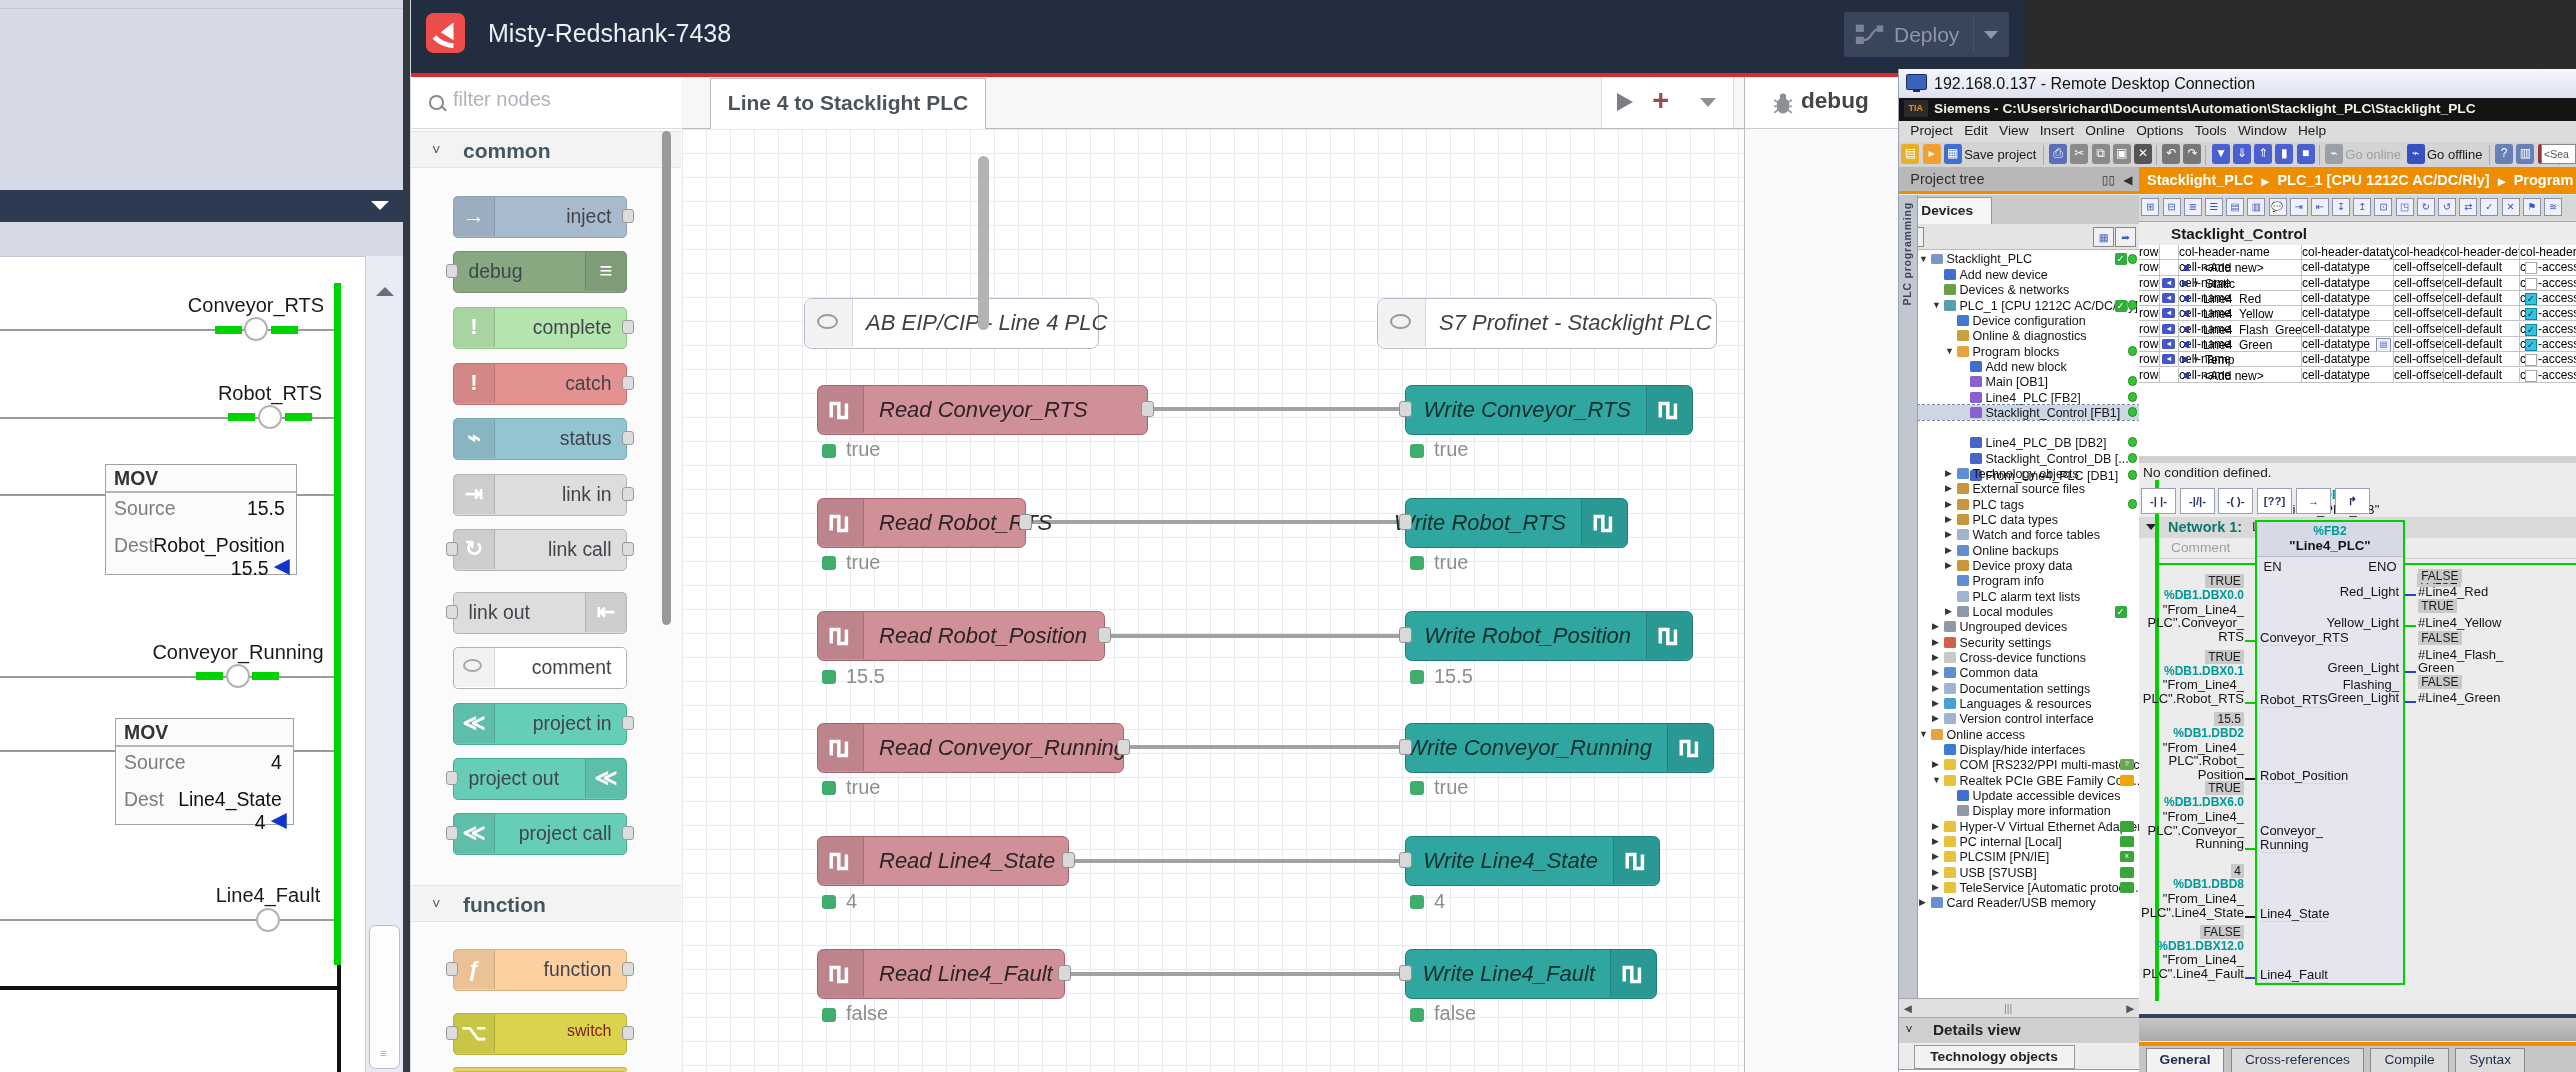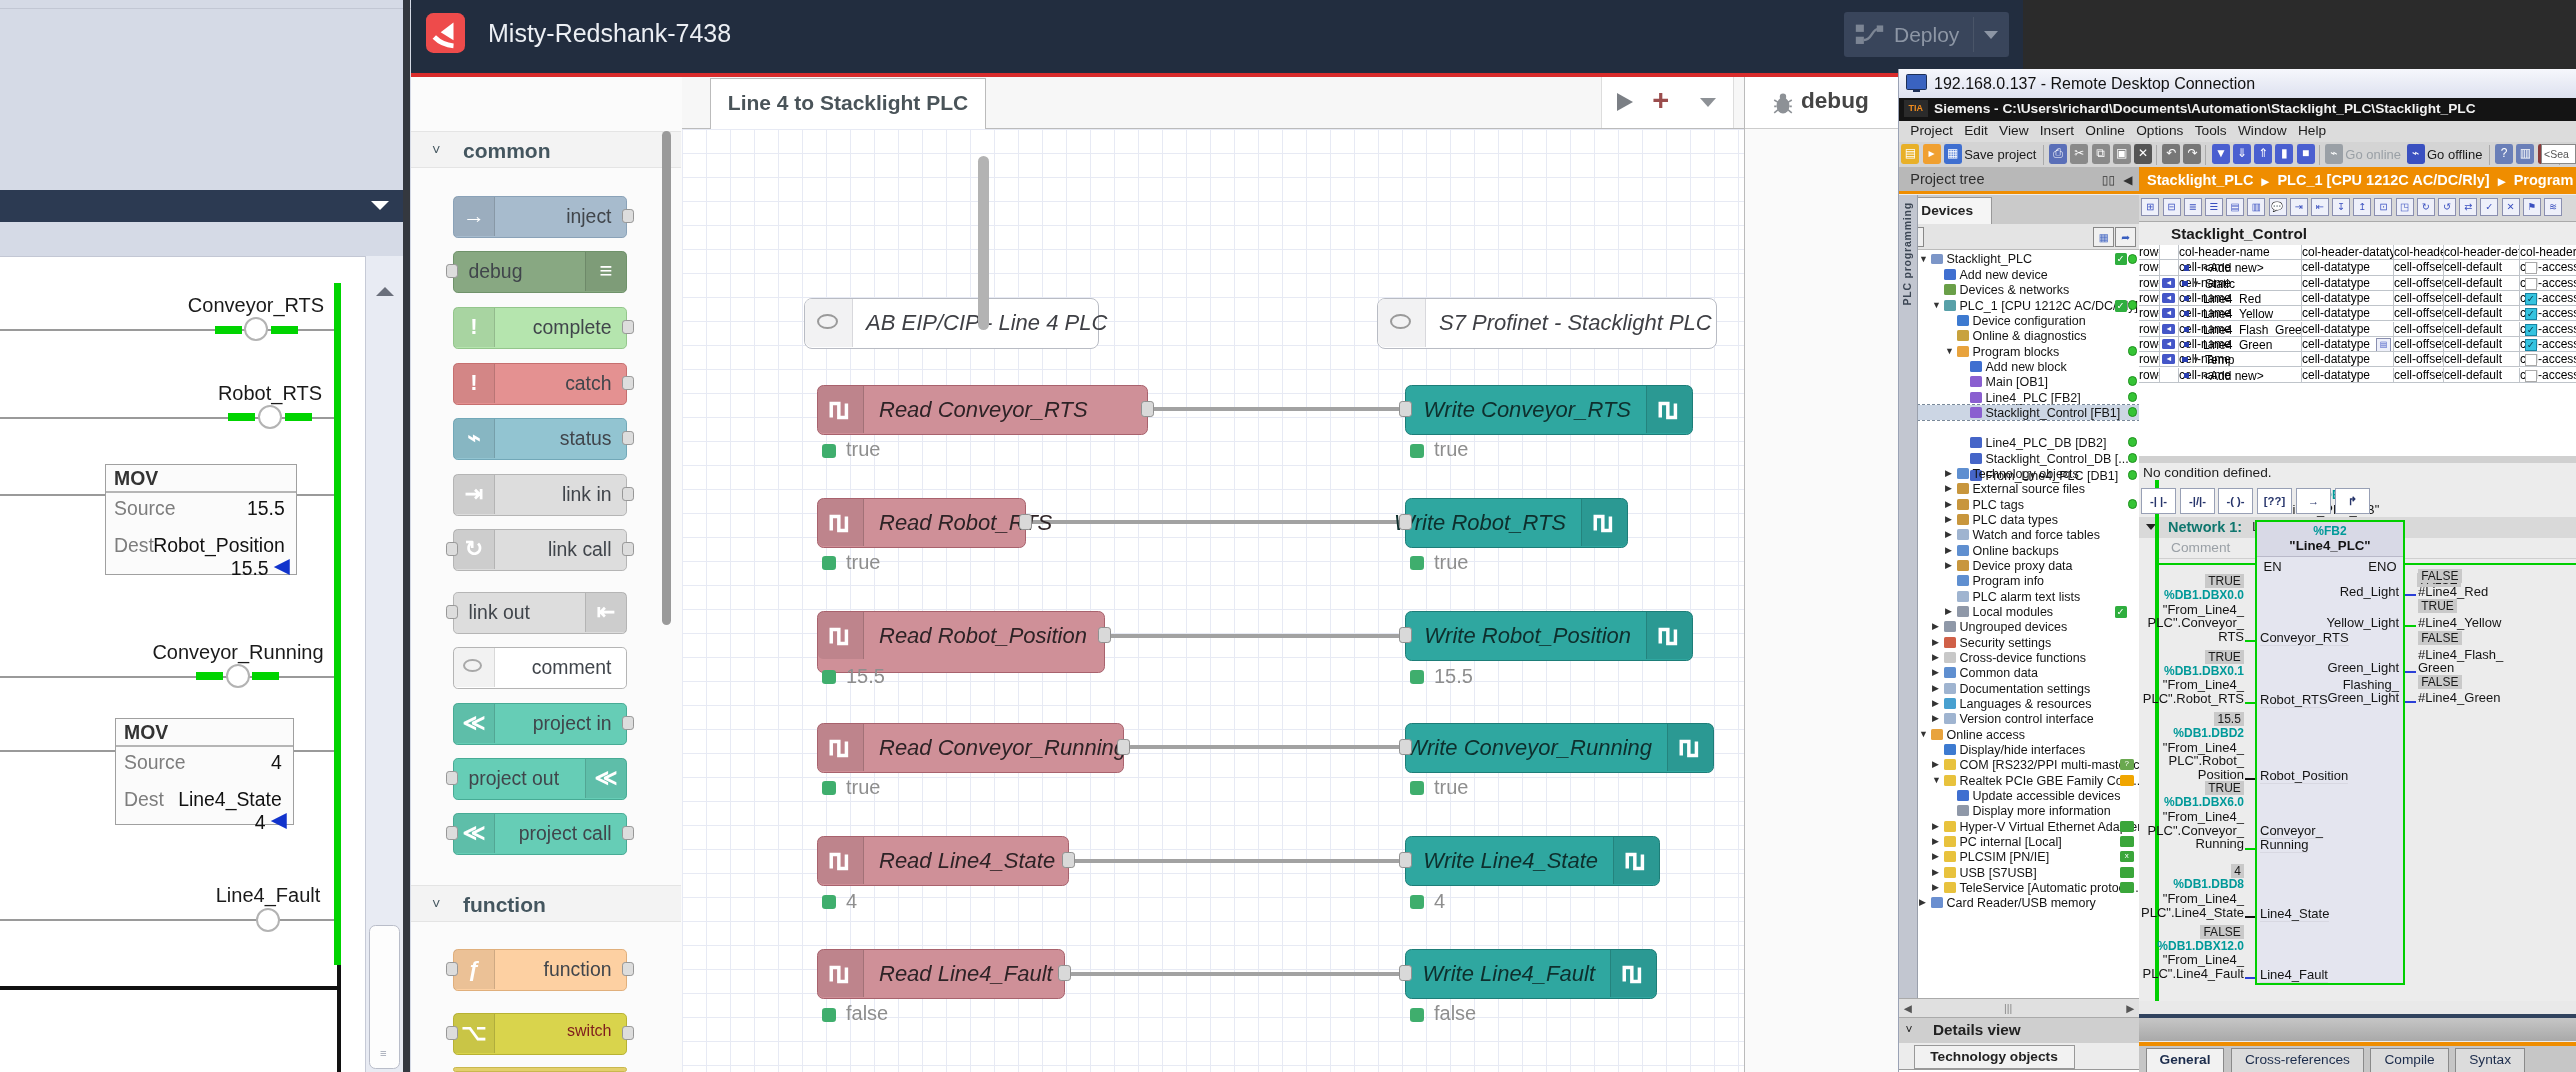--- a/index.html
+++ b/index.html
@@ -200,20 +200,24 @@
     <div id="nr-avatar">rm</div>
     <div id="nr-burger">
         <i></i>
         <i></i>
         <i></i>
       </div>
   </div>
   <div class="abs" id="nr-redline"></div>
 
   <div class="abs" id="nr-palette">
+    <div id="nr-search">
+      <span class="mag"></span>
+      <input id="nr-filter" placeholder="filter nodes" style="">
+    </div>
     <div id="pal-items">
         <div style="position: absolute; left: 0px; top: 54px; width: 270px; height: 37px; background: rgb(243, 243, 243); border-top: 0.8px solid rgb(228, 228, 228); border-bottom: 0.8px solid rgb(228, 228, 228); box-sizing: border-box;">
           <div style="position: absolute; left: 21px; top: 9.7px; font-size: 14.5px; color: rgb(68, 86, 95);">˅</div>
           <div style="position: absolute; left: 52px; top: 6.5px; font-size: 21px; font-weight: bold; color: rgb(68, 86, 95);">common</div>
         </div>
         <div style="position: absolute; left: 42px; top: 119px; width: 174px; height: 42px; background: rgb(167, 187, 205); border: 1.6px solid rgb(138, 162, 184); border-radius: 4.8px; box-sizing: border-box;">
           <div style="position: absolute; left: 0px; border-right: 0.8px solid rgba(0, 0, 0, 0.12); top: 0px; width: 40px; height: 39px; background: rgba(0, 0, 0, 0.07); color: rgb(255, 255, 255); font-size: 22px; text-align: center; line-height: 37px; font-weight: bold;">→</div>
           <div style="position: absolute; right: 14.5px; top: 8px; font-size: 19.4px; color: rgb(64, 69, 75); white-space: nowrap;">inject</div>
           <div style="position: absolute; right: -8px; top: 12px; width: 12px; height: 13.7px; background: rgb(221, 221, 221); border: 1.6px solid rgb(151, 151, 151); border-radius: 3.2px; box-sizing: border-box;"></div>
         </div>
@@ -358,21 +362,21 @@
           <div style="margin:10.5px 0 0 9.7px"><svg width="26" height="26" viewBox="0 0 24 24">
               <path d="M3 19 V6 h7 v13 h7 V6" stroke="#fff" stroke-width="3.2" fill="none"></path>
             </svg></div>
         </div>
         <div style="position: absolute; right: 61px; top: 10.5px; font-size: 22px; font-style: italic; color: rgb(14, 47, 45); white-space: nowrap;">Write Robot_RTS</div>
         <div style="position: absolute; left: -7.3px; top: 15.3px; width: 13.7px; height: 15.3px; background: rgb(217, 217, 217); border: 1.6px solid rgb(145, 145, 145); border-radius: 3.2px; box-sizing: border-box;"></div>
       </div>
       <div style="position: absolute; left: 728px; top: 427px; width: 13.7px; height: 13.7px; border-radius: 3.2px; background: rgb(63, 174, 109);"></div>
       <div style="position: absolute; left: 752px; top: 422px; font-size: 20px; color: rgb(142, 142, 142);">true</div>
       <div style="position: absolute; left: 427px; top: 505px; width: 291px; height: 4px; background: rgb(162, 162, 162); border-radius: 1.6px;"></div>
-      <div style="position: absolute; left: 135px; top: 482px; width: 288px; height: 62px; background: rgb(207, 144, 152); border: 1.6px solid rgb(168, 98, 109); border-radius: 6.5px; box-sizing: border-box;">
+      <div style="position: absolute; left: 135px; top: 482px; width: 288px; height: 50px; background: rgb(207, 144, 152); border: 1.6px solid rgb(168, 98, 109); border-radius: 6.5px; box-sizing: border-box;">
         <div style="position: absolute; left: 0px; top: 0px; width: 45px; height: 47px; background: rgba(0, 0, 0, 0.08); border-right: 0.8px solid rgba(0, 0, 0, 0.15); border-radius: 4.8px 0px 0px 4.8px;">
           <div style="margin:10.5px 0 0 9.7px"><svg width="26" height="26" viewBox="0 0 24 24">
               <path d="M3 19 V6 h7 v13 h7 V6" stroke="#fff" stroke-width="3.2" fill="none"></path>
             </svg></div>
         </div>
         <div style="position: absolute; left: 61px; top: 10.5px; font-size: 22px; font-style: italic; color: rgb(46, 35, 38); white-space: nowrap;">Read Robot_Position</div>
         <div style="position: absolute; right: -7.3px; top: 15.3px; width: 13.7px; height: 15.3px; background: rgb(217, 217, 217); border: 1.6px solid rgb(145, 145, 145); border-radius: 3.2px; box-sizing: border-box;"></div>
       </div>
       <div style="position: absolute; left: 140px; top: 541px; width: 13.7px; height: 13.7px; border-radius: 3.2px; background: rgb(63, 174, 109);"></div>
       <div style="position: absolute; left: 164px; top: 536px; font-size: 20px; color: rgb(142, 142, 142);">15.5</div>

